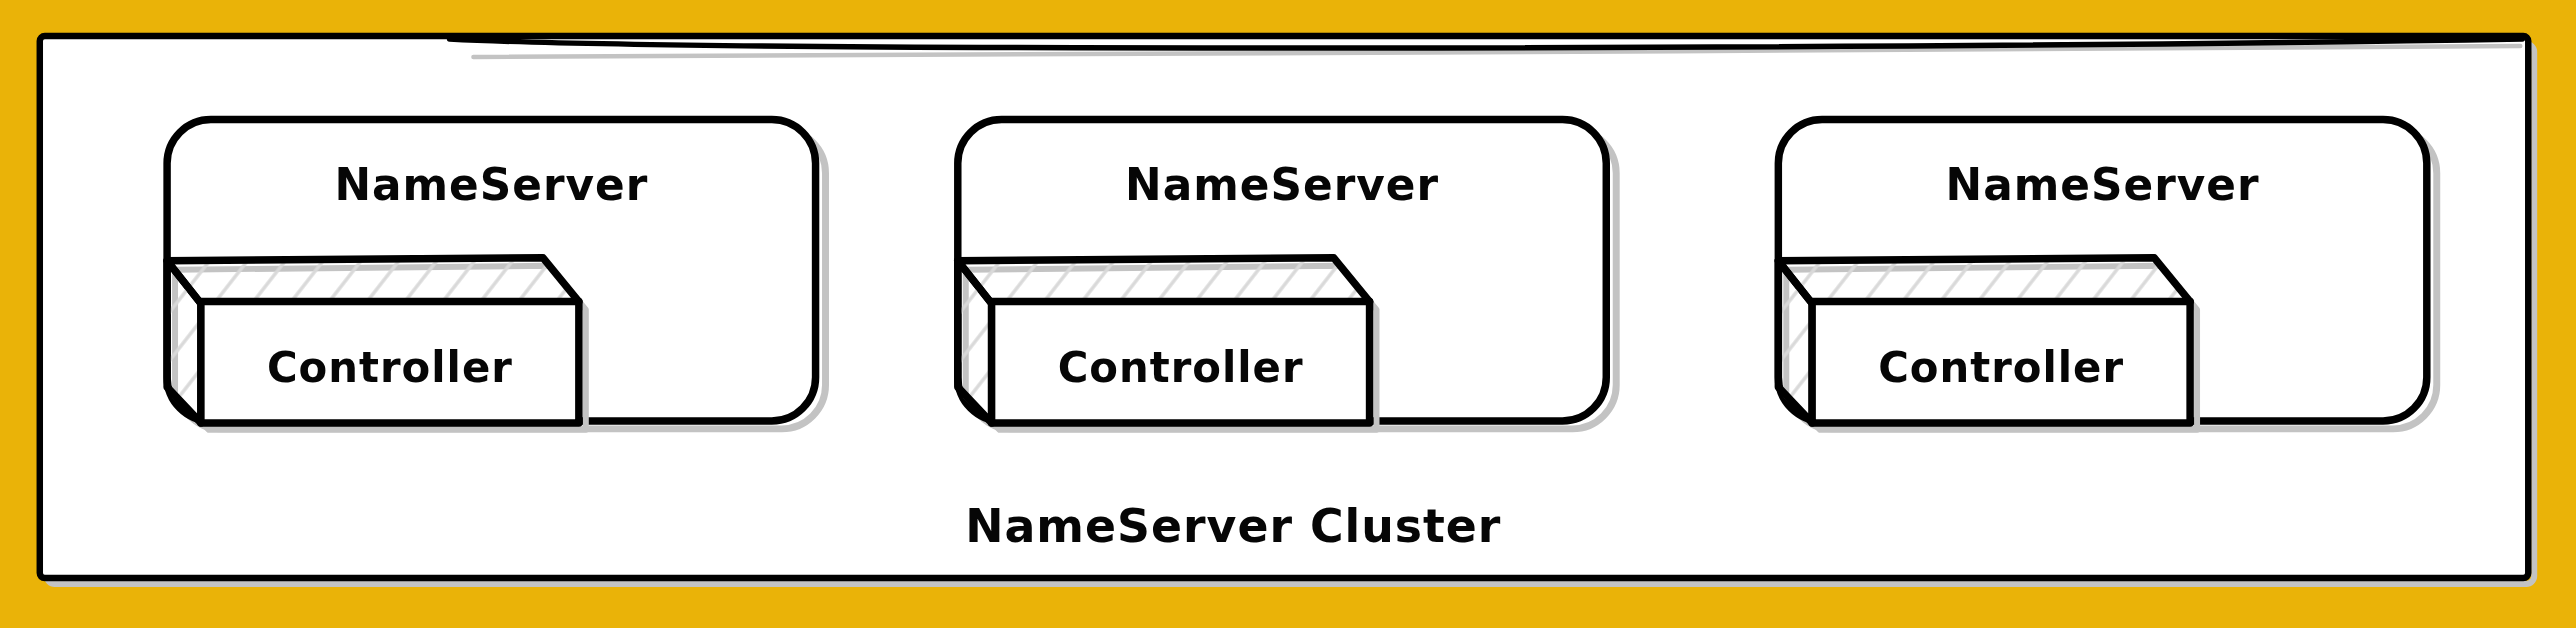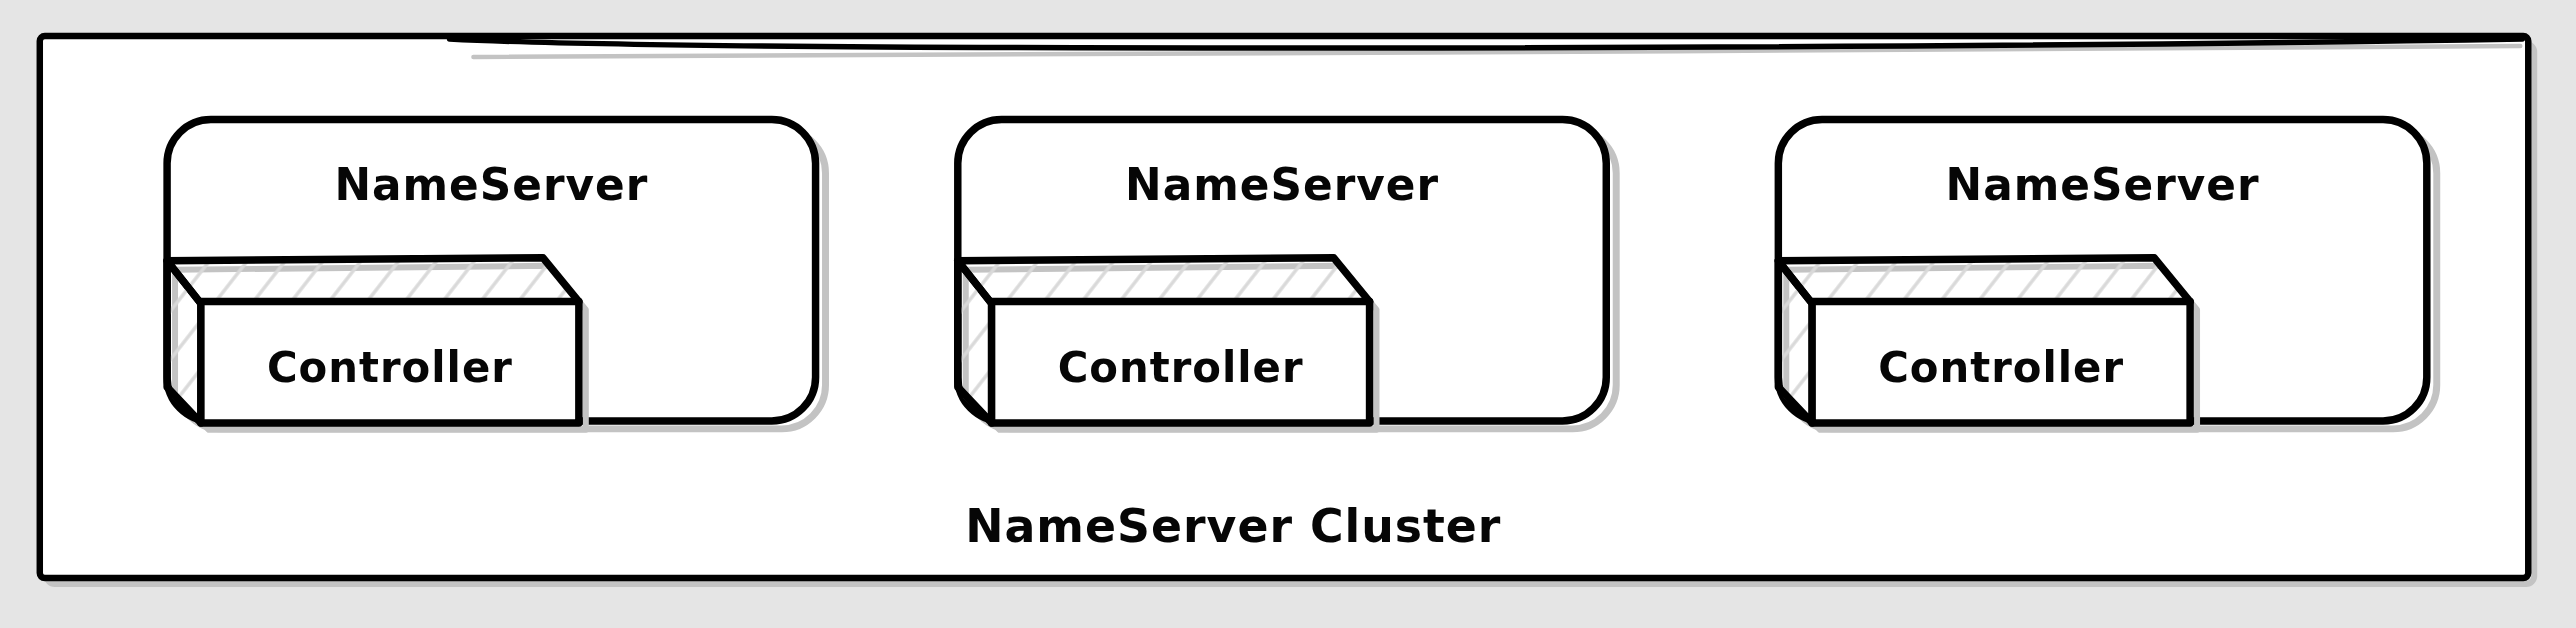--- a/index.html
+++ b/index.html
@@ -4,21 +4,21 @@
 <style>
   html, body {
     margin: 0;
     padding: 0;
     background: #ffffff;
   }
   .stage {
     position: relative;
     width: 2576px;
     height: 629px;
-    background: #e5e5e5;
+    background: #eab308;
     overflow: hidden;
   }
   svg {
     display: block;
   }
   text {
     font-family: "DejaVu Sans", "Liberation Sans", sans-serif;
     font-weight: 600;
     fill: #060606;
   }

